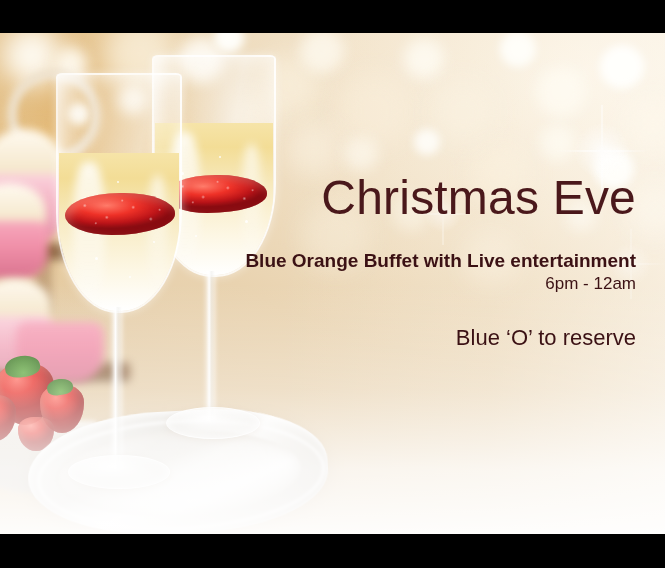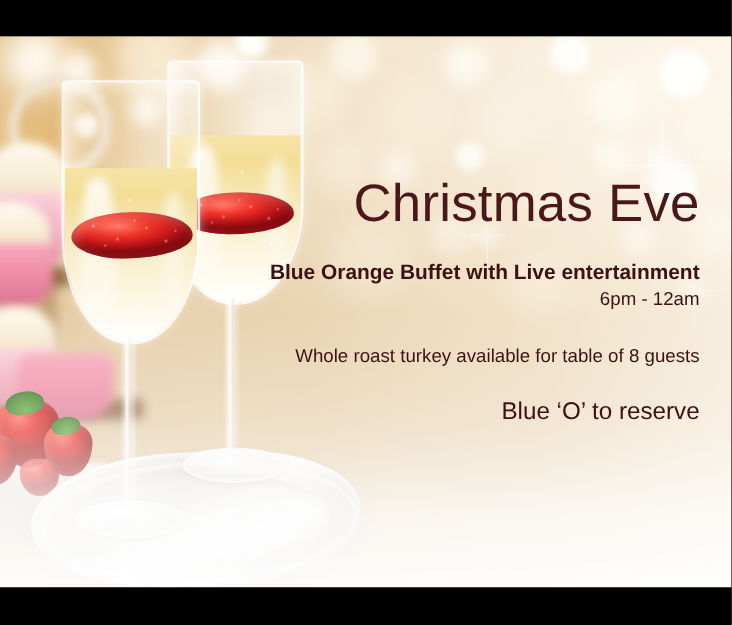--- a/index.html
+++ b/index.html
@@ -121,21 +121,21 @@
       radial-gradient(1.5px 1.5px at 52% 18%,rgba(255,255,255,.9),rgba(255,255,255,0)),
       radial-gradient(1.5px 1.5px at 86% 40%,rgba(255,255,255,.9),rgba(255,255,255,0));}
   .stem{position:absolute;background:linear-gradient(90deg,rgba(255,255,255,.35) 0%,rgba(255,255,255,.95) 35%,rgba(240,240,238,.65) 60%,rgba(255,255,255,.35) 100%);
     box-shadow:0 0 5px rgba(255,255,255,.7);}
   .foot{position:absolute;border-radius:50%;
     background:radial-gradient(ellipse at 42% 32%,rgba(255,255,255,.96) 0%,rgba(246,245,242,.55) 48%,rgba(224,220,214,.45) 78%,rgba(255,255,255,.7) 100%);
     border:1px solid rgba(255,255,255,.85);
     box-shadow:0 2px 6px rgba(180,150,120,.22), inset 0 0 8px rgba(255,255,255,.9);}
 
   
-  #copy{position:absolute;right:29px;top:23px;width:420px;z-index:50;
+  #copy{position:absolute;right:29px;top:35px;width:420px;z-index:50;
         text-align:right;color:#3f1417;}
   .title{font-size:48px;font-weight:300;line-height:1;letter-spacing:.2px;
          margin:139px 0 0 0;color:#4a181b;}
   .blk{margin-top:27px;}
   .blk2{margin-top:30px;}
   .h-strong{font-size:19px;font-weight:bold;line-height:1.24;color:#3b1114;}
   .h-med{font-size:19px;font-weight:500;line-height:1.24;color:#3b1114;}
   .sub{font-size:17px;font-weight:400;line-height:1.30;color:#3b1114;}
   .cta{margin-top:26px;font-size:22px;font-weight:400;color:#3b1114;}
 </style>
@@ -291,19 +291,18 @@
   <div id="copy">
 
     <div class="title">Christmas Eve</div>
 
     <div class="blk">
       <div class="h-strong">Blue Orange Buffet with Live entertainment</div>
       <div class="sub">6pm - 12am</div>
     </div>
 
     <div class="blk2">
-      <div class="sub">Whole roast turkey available for table of 8 guests</div>
     </div>
 
     <div class="cta">Blue ‘O’ to reserve</div>
   </div>
 
 </div>
 
 </body></html>

